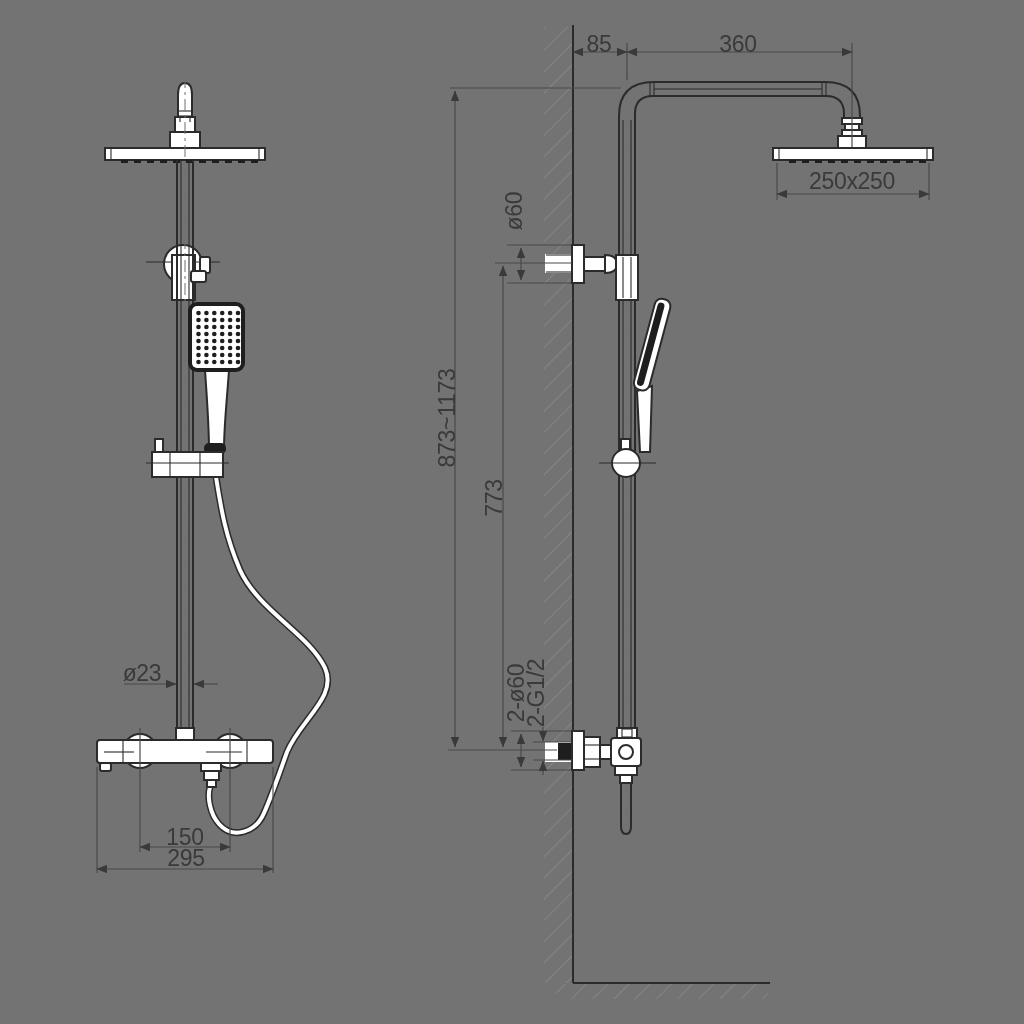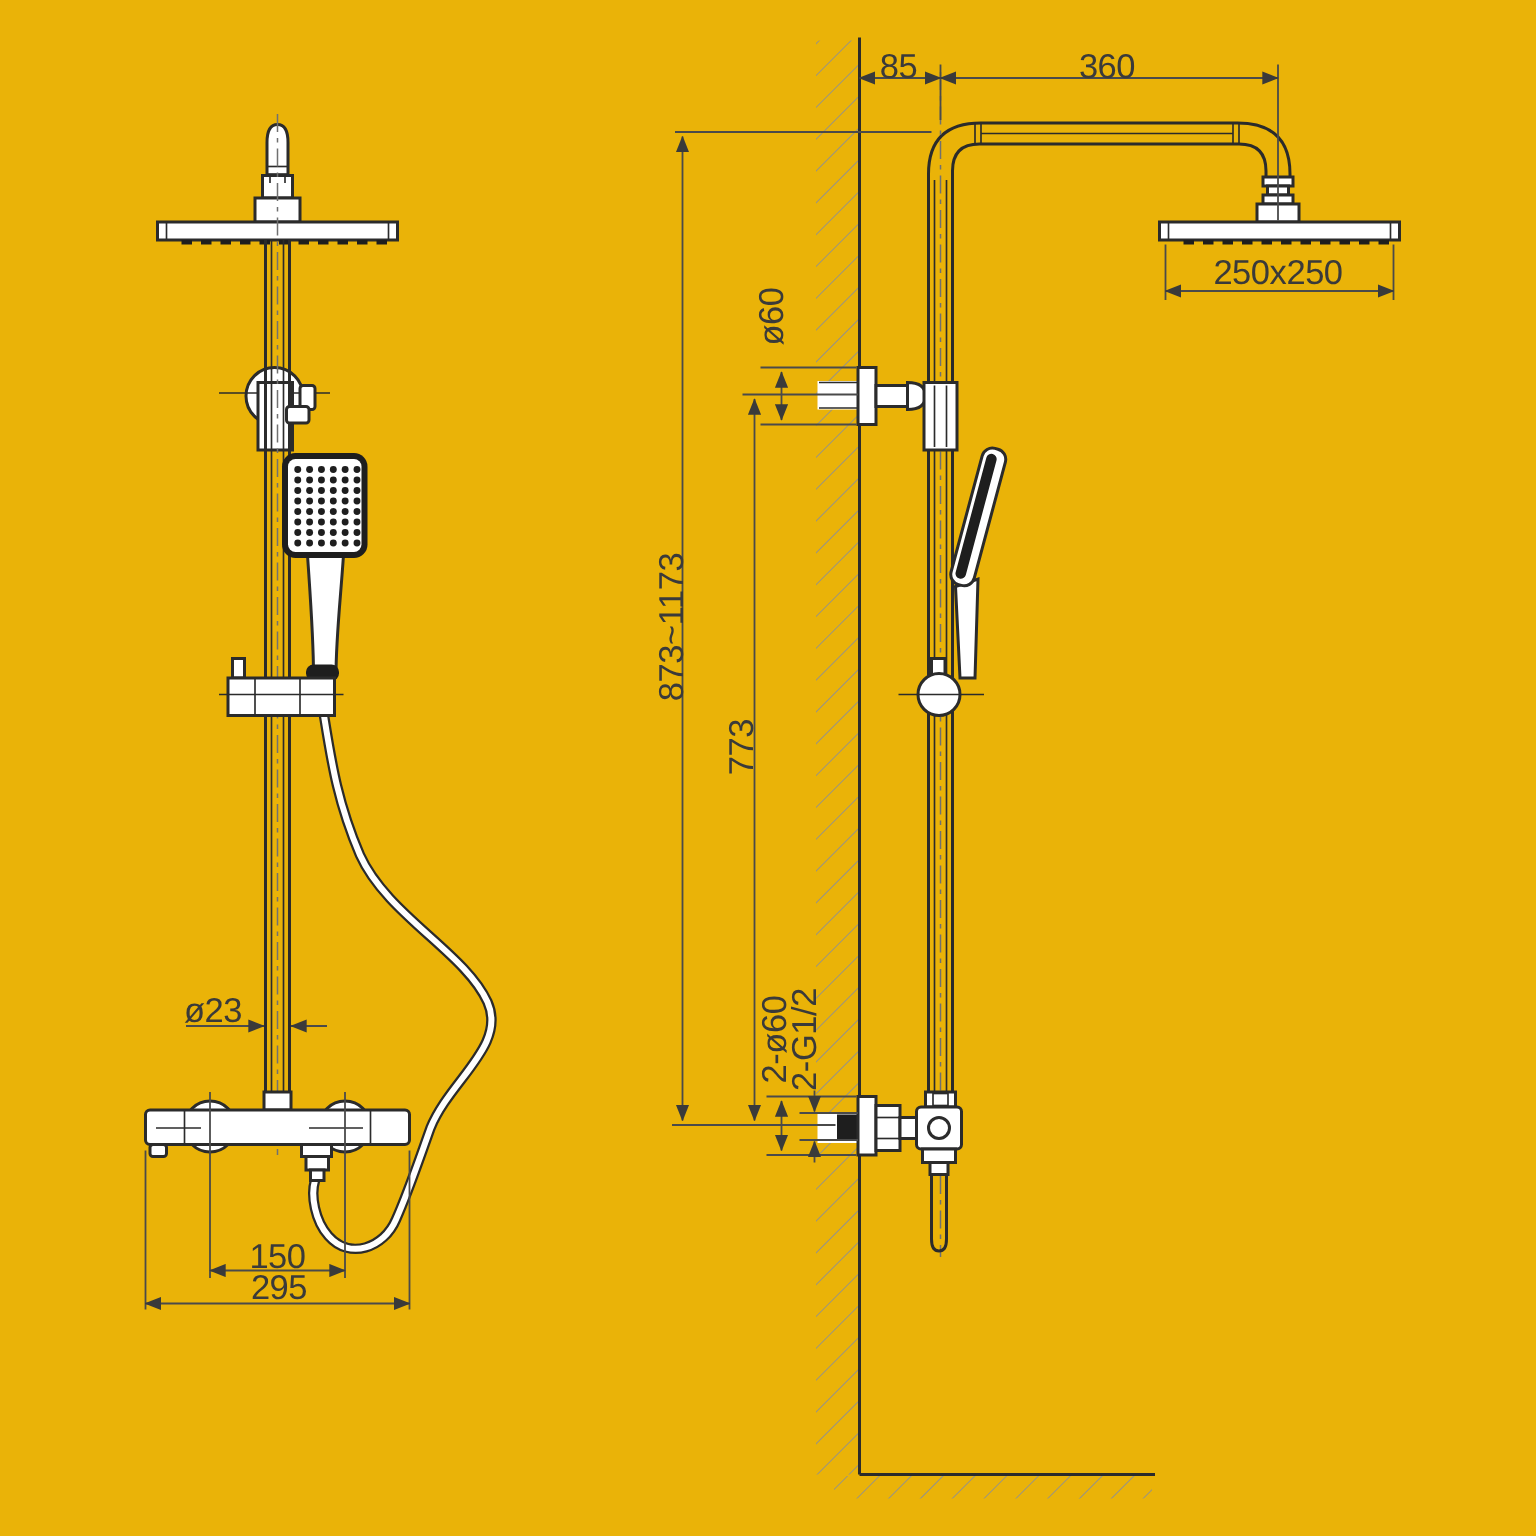--- a/index.html
+++ b/index.html
@@ -1,16 +1,16 @@
 <!DOCTYPE html>
 <html><head>
 <meta charset="utf-8">
 <style>
   html,body{margin:0;padding:0;background:#ffffff;}
-  .page{width:1024px;height:1024px;position:relative;background:#eab308;}
+  .page{width:1024px;height:1024px;position:relative;background:#737373;}
   svg{display:block;}
   .ln{stroke:#2b2b2b;stroke-width:2;fill:none;}
   .lnf{stroke:#2b2b2b;stroke-width:2;fill:#ffffff;}
   .thin{stroke:#2b2b2b;stroke-width:1.1;fill:none;}
   .dim{stroke:#4a4a4a;stroke-width:1.2;fill:none;}
   .cl{stroke:#707070;stroke-width:1;stroke-dasharray:12 4 3 4;fill:none;}
   .dk{fill:#1e1e1e;stroke:none;}
   .wh{fill:#ffffff;stroke:none;}
   text.d{fill:#3a3a3a;font:23px "Liberation Sans","DejaVu Sans",sans-serif;
          letter-spacing:-0.3px;text-anchor:middle;dominant-baseline:central;}

